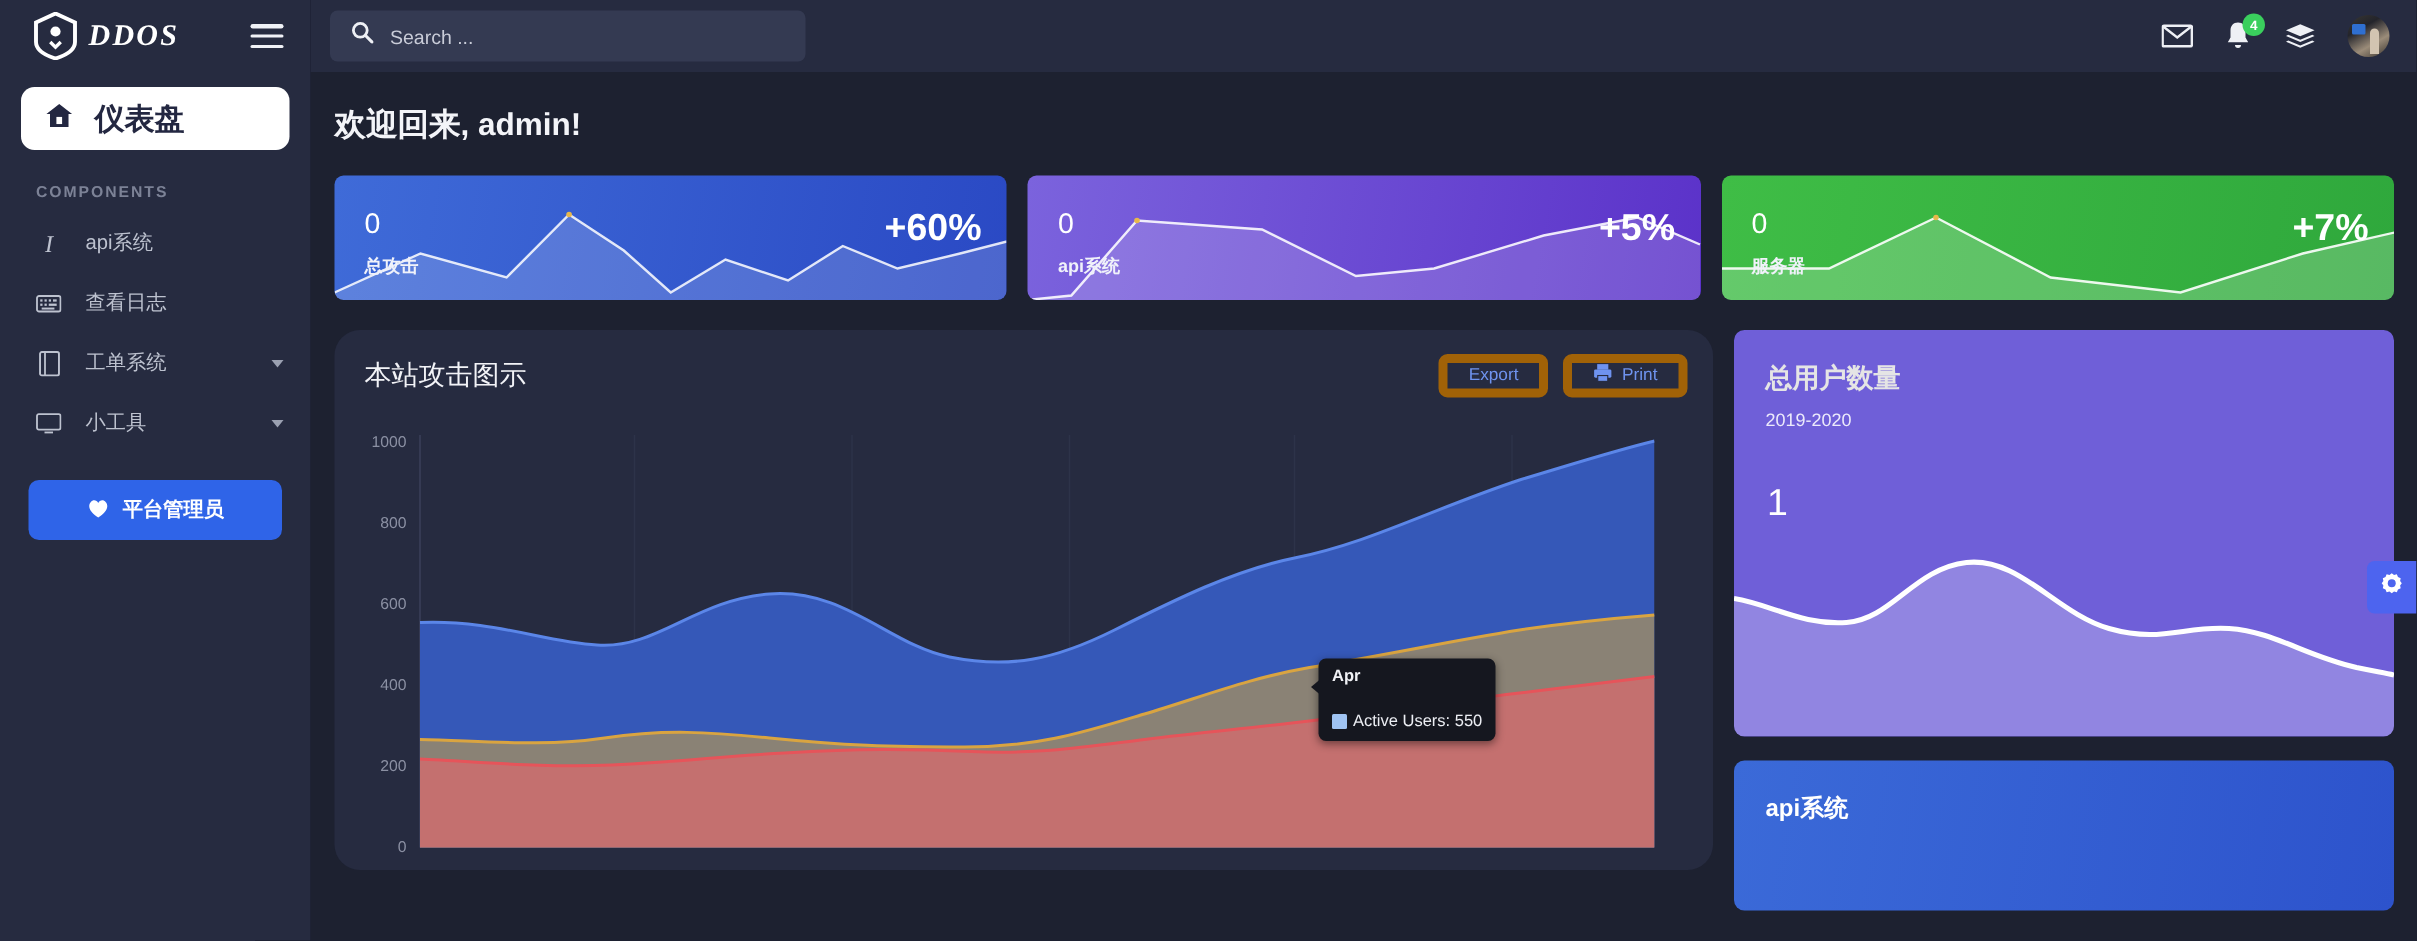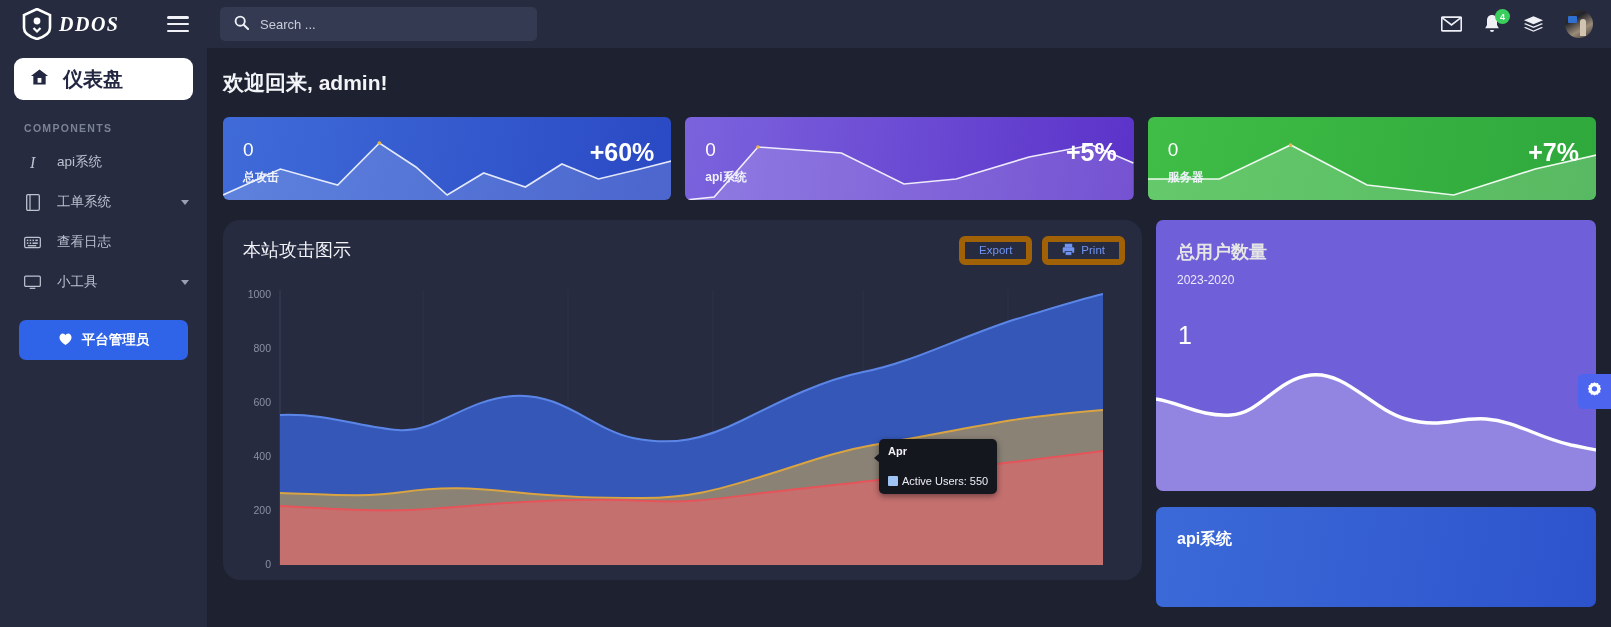--- a/index.html
+++ b/index.html
@@ -256,48 +256,48 @@
     <div class="nav-section">COMPONENTS</div>
 
 
     <div class="nav-item">
       <span class="ico">
         <svg width="16" height="16" viewBox="0 0 16 16">
             <text x="5" y="14" font-family="Liberation Serif, serif" font-size="16" font-style="italic" fill="#bdc2cf">I</text>
           </svg>
       </span>
       <span class="lbl">api系统</span>
-    </div>
-
-    <div class="nav-item">
-      <span class="ico">
-        <svg width="14" height="17" viewBox="0 0 14 17">
-            <rect x="0.7" y="0.7" width="12.6" height="15.6" rx="1.2" fill="none" stroke="#bdc2cf" stroke-width="1.3"></rect>
-            <line x1="4" y1="1" x2="4" y2="16" stroke="#bdc2cf" stroke-width="1.2"></line>
-          </svg>
-      </span>
-      <span class="lbl">工单系统</span>
-      <span class="chev"></span>
     </div>
 
     <div class="nav-item">
       <span class="ico">
         <svg width="17" height="13" viewBox="0 0 18 13">
             <rect x="0.7" y="1" width="16.6" height="11" rx="1.5" fill="none" stroke="#bdc2cf" stroke-width="1.3"></rect>
             <rect x="3" y="3.4" width="1.6" height="1.6" fill="#bdc2cf"></rect>
             <rect x="6" y="3.4" width="1.6" height="1.6" fill="#bdc2cf"></rect>
             <rect x="9" y="3.4" width="1.6" height="1.6" fill="#bdc2cf"></rect>
             <rect x="12" y="3.4" width="2.6" height="1.6" fill="#bdc2cf"></rect>
             <rect x="3" y="6.4" width="1.6" height="1.6" fill="#bdc2cf"></rect>
             <rect x="6" y="6.4" width="1.6" height="1.6" fill="#bdc2cf"></rect>
             <rect x="9" y="6.4" width="5.6" height="1.6" fill="#bdc2cf"></rect>
             <rect x="4" y="9.2" width="9" height="1.4" fill="#bdc2cf"></rect>
           </svg>
       </span>
       <span class="lbl">查看日志</span>
+    </div>
+
+    <div class="nav-item">
+      <span class="ico">
+        <svg width="14" height="17" viewBox="0 0 14 17">
+            <rect x="0.7" y="0.7" width="12.6" height="15.6" rx="1.2" fill="none" stroke="#bdc2cf" stroke-width="1.3"></rect>
+            <line x1="4" y1="1" x2="4" y2="16" stroke="#bdc2cf" stroke-width="1.2"></line>
+          </svg>
+      </span>
+      <span class="lbl">工单系统</span>
+      <span class="chev"></span>
     </div>
 
     <div class="nav-item">
       <span class="ico">
         <svg width="17" height="15" viewBox="0 0 18 15">
             <rect x="0.7" y="0.7" width="16.6" height="11" rx="1.3" fill="none" stroke="#bdc2cf" stroke-width="1.3"></rect>
             <rect x="6" y="13" width="6" height="1.3" fill="#bdc2cf"></rect>
           </svg>
       </span>
       <span class="lbl">小工具</span>
@@ -443,21 +443,21 @@
 
               <path d="M57 226 C100 228 140 232 185 230 C230 228 260 224 300 222 C350 219 380 219 425 221 C470 223 500 218 540 213 C580 208 615 205 655 200 C700 194 740 188 790 182 C830 177 855 174 880 171 L880 285 L57 285 Z" fill="#c4706f"></path>
               <path d="M57 226 C100 228 140 232 185 230 C230 228 260 224 300 222 C350 219 380 219 425 221 C470 223 500 218 540 213 C580 208 615 205 655 200 C700 194 740 188 790 182 C830 177 855 174 880 171" fill="none" stroke="#e6545a" stroke-width="2"></path>
             </svg>
           </div>
         </div>
 
         <div class="right-col">
           <div class="users-card">
             <div class="uc-title">总用户数量</div>
-            <div class="uc-range">2023-2020</div>
+            <div class="uc-range">2019-2020</div>
             <div class="uc-value">1</div>
             <svg viewBox="0 0 440 150" preserveAspectRatio="none">
               <path d="M0 58 C25 62 45 76 75 74 C105 72 120 38 155 34 C190 30 215 68 250 78 C285 88 300 76 330 78 C360 80 380 96 415 104 C430 107 436 108 440 109 L440 150 L0 150 Z" fill="rgba(255,255,255,0.24)"></path>
               <path d="M0 58 C25 62 45 76 75 74 C105 72 120 38 155 34 C190 30 215 68 250 78 C285 88 300 76 330 78 C360 80 380 96 415 104 C430 107 436 108 440 109" fill="none" stroke="#ffffff" stroke-width="3.4"></path>
             </svg>
           </div>
 
           <div class="plan-card">
             <div class="pc-title">api系统</div>
           </div>

